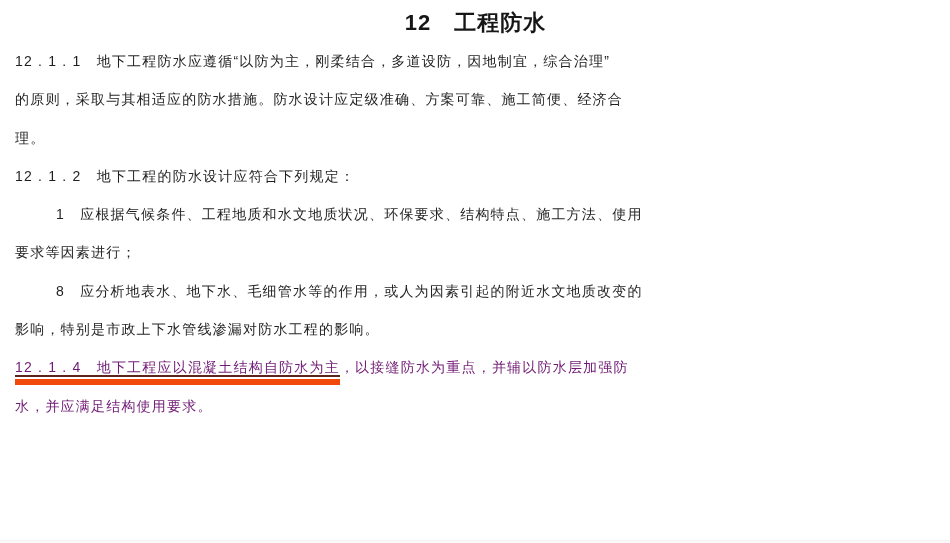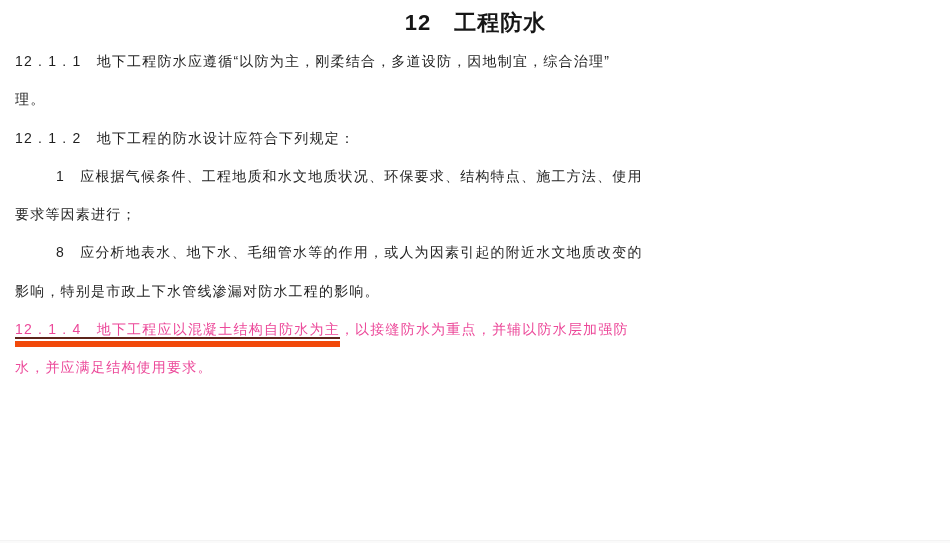--- a/index.html
+++ b/index.html
@@ -24,21 +24,21 @@
   }
   .line {
     font-size: 14px;
     line-height: 38.3px;
     color: #1f1f1f;
     letter-spacing: 1.2px;
     white-space: nowrap;
     font-weight: 500;
   }
   .line.indent { padding-left: 41px; }
-  .clause-highlight { color: #ec4899; }
+  .clause-highlight { color: #701a75; }
   .mark-underline {
     position: relative;
     border-bottom: 2px solid #5d241b;
   }
   .mark-underline::after {
     content: "";
     position: absolute;
     left: 0;
     right: 0;
     bottom: -10px;
@@ -58,20 +58,21 @@
 </head>
 <body>
 
 <div class="page">
   <div class="content">
 
     <h1 class="doc-title">12　工程防水</h1>
 
 
     <div class="line">12 . 1 . 1　地下工程防水应遵循“以防为主，刚柔结合，多道设防，因地制宜，综合治理”</div>
+    <div class="line">的原则，采取与其相适应的防水措施。防水设计应定级准确、方案可靠、施工简便、经济合</div>
     <div class="line">理。</div>
 
     <div class="line">12 . 1 . 2　地下工程的防水设计应符合下列规定：</div>
     <div class="line indent">1　应根据气候条件、工程地质和水文地质状况、环保要求、结构特点、施工方法、使用</div>
     <div class="line">要求等因素进行；</div>
     <div class="line indent">8　应分析地表水、地下水、毛细管水等的作用，或人为因素引起的附近水文地质改变的</div>
     <div class="line">影响，特别是市政上下水管线渗漏对防水工程的影响。</div>
 
 
     <div class="line clause-highlight"><span class="mark-underline">12 . 1 . 4　地下工程应以混凝土结构自防水为主</span><span>，以接缝防水为重点，并辅以防水层加强防</span></div>

